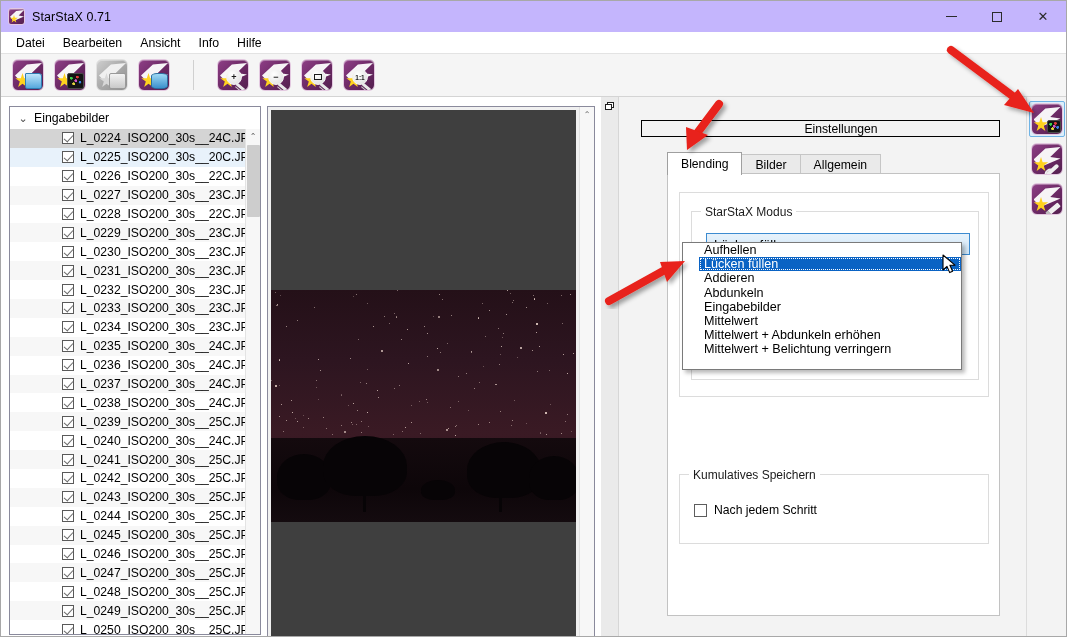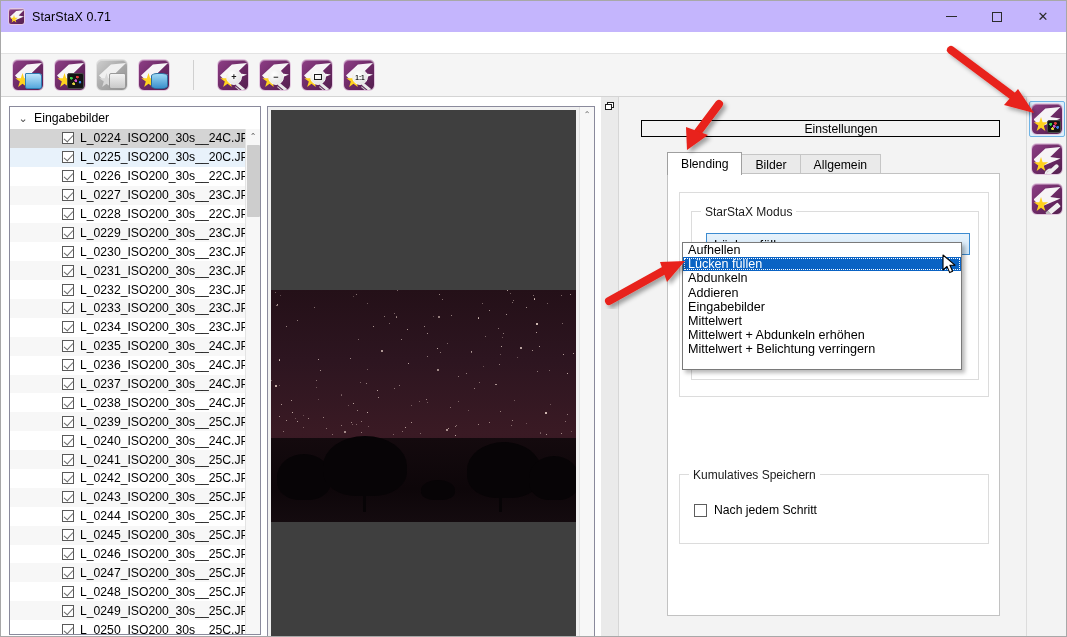--- a/index.html
+++ b/index.html
@@ -355,20 +355,21 @@
   }
   
   #combopopup {
     position: absolute; left: 681px; top: 241px;
     width: 280px; height: 128px;
     background: #ffffff;
     border: 1px solid #7a7a7a;
     box-shadow: 3px 3px 4px rgba(0,0,0,.28);
     z-index: 40;
     overflow: hidden;
+    padding-left: 16px;
   }
   .opt {
     height: 14.2px; line-height: 14.2px;
     padding-left: 5px; font-size: 12.6px;
     white-space: nowrap;
   }
   .opt.sel {
     background: #0a63c4; color: #ffffff;
     outline: 1px dotted #ffffff; outline-offset: -2px;
   }
@@ -430,20 +431,27 @@
       <div class="wc">
           <span class="min-bar"></span>
         </div>
       <div class="wc">
           <span class="max-box"></span>
         </div>
       <div class="wc close">✕</div>
     </div>
   </div>
 
+  <div id="menubar">
+    <div class="menu-item">Datei</div>
+    <div class="menu-item">Bearbeiten</div>
+    <div class="menu-item">Ansicht</div>
+    <div class="menu-item">Info</div>
+    <div class="menu-item">Hilfe</div>
+  </div>
 
   <div id="toolbar">
     <div class="tb-group">
       <div class="tbbtn">
         <div class="sicon">
           <div class="comet"></div>
             <div class="star"></div>
             <div class="badge folder"></div>
         </div>
       </div>
@@ -867,22 +875,22 @@
           <div class="star"></div>
           <div class="pencil"></div>
       </div>
     </div>
   </div>
 
   <div id="combopopup">
     <div id="optrows">
         <div class="opt">Aufhellen</div>
         <div class="opt sel">Lücken füllen</div>
+        <div class="opt">Addieren</div>
         <div class="opt">Abdunkeln</div>
-        <div class="opt">Addieren</div>
         <div class="opt">Eingabebilder</div>
         <div class="opt">Mittelwert</div>
         <div class="opt">Mittelwert + Abdunkeln erhöhen</div>
         <div class="opt">Mittelwert + Belichtung verringern</div>
       </div>
   </div>
 
   <svg id="cursor-arrow" width="16" height="22" viewBox="0 0 16 22">
     <path d="M1,1 L1,16 L5,12.4 L7.7,18.6 L10.6,17.3 L7.9,11.3 L13,11.1 Z" fill="#ffffff" stroke="#000000" stroke-width="1.1" stroke-linejoin="round"></path>
   </svg>

